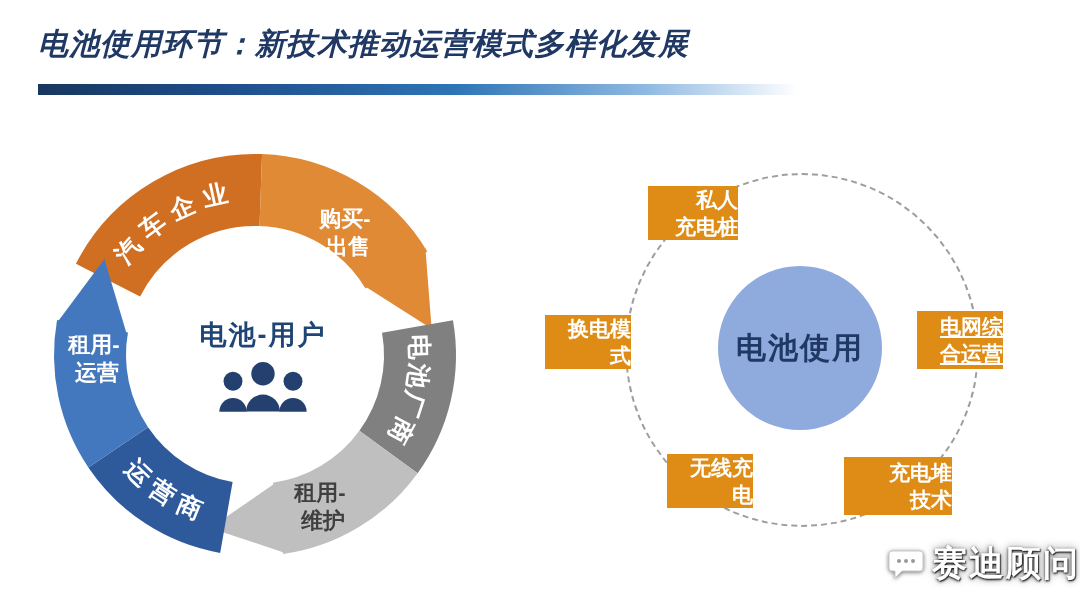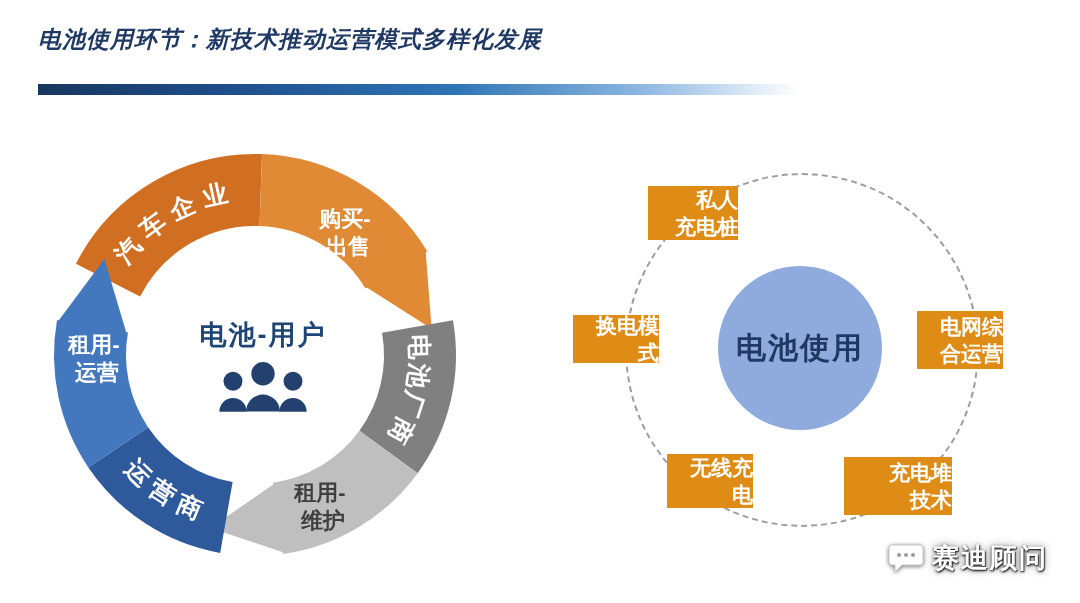--- a/index.html
+++ b/index.html
@@ -2,21 +2,21 @@
 <html><head>
 <meta charset="utf-8">
 <style>
   html,body { margin:0; padding:0; background:#ffffff; }
   .slide {
     position:relative; width:1080px; height:603px; background:#ffffff;
     overflow:hidden; font-family:"Liberation Sans","DejaVu Sans",sans-serif;
   }
   
   .page-title {
-    position:absolute; left:38px; top:24px; font-size:23px; font-weight:bold;
+    position:absolute; left:38px; top:24px; font-size:30px; font-weight:bold;
     font-style:italic; color:#1F3864; letter-spacing:1px; white-space:nowrap;
   }
   .title-bar {
     position:absolute; left:38px; top:84px; width:760px; height:11px;
     background:linear-gradient(90deg,#17375E 0%,#1F4E8C 25%,#2E75B6 55%,#8FB9E2 80%,rgba(222,235,247,0) 100%);
   }
   
   .cycle-svg { position:absolute; left:20px; top:120px; width:480px; height:470px; }
   .arc { fill:none; stroke-width:72; }
   .arc-label { font-size:25px; font-weight:bold; fill:#ffffff; }
@@ -33,30 +33,30 @@
     align-items:center; justify-content:center; color:#1F3864;
     font-size:30px; font-weight:bold; line-height:1.2; letter-spacing:2px;
   }
   .hub-node {
     position:absolute; background:#DE8C15; color:#ffffff; font-weight:bold;
     font-size:21px; line-height:1.3; display:flex; flex-direction:column;
     align-items:flex-end; justify-content:center; text-align:center;
   }
   .node-1 { left:648px; top:186px; width:90px; height:54px; }
   .node-2 { left:851px; top:179px; width:92px; height:54px; }
-  .node-3 { left:573px; top:315px; width:86px; height:48px; }
-  .node-4 { left:917px; top:311px; width:86px; height:58px; }
+  .node-3 { left:545px; top:315px; width:86px; height:54px; }
+  .node-4 { left:917px; top:311px; width:86px; height:58px;text-decoration:underline; }
   .node-5 { left:667px; top:454px; width:86px; height:54px; }
   .node-6 { left:844px; top:457px; width:90px; height:58px;padding-left:18px; }
   
   .watermark {
     position:absolute; left:888px; top:540px; display:flex; align-items:center; gap:8px;
   }
   .watermark-text {
-    font-size:27px; font-weight:bold; color:#ffffff; letter-spacing:2px;
+    font-size:35px; font-weight:bold; color:#ffffff; letter-spacing:2px;
     text-shadow:0 1px 3px rgba(0,0,0,.85), 0 0 8px rgba(0,0,0,.45), 1px 1px 1px rgba(0,0,0,.6);
   }
   .bubble-icon { filter:drop-shadow(0 1px 2px rgba(0,0,0,.55)); }
 </style>
 </head>
 <body>
 
 <div class="slide">
 
   <div class="page-title">电池使用环节：新技术推动运营模式多样化发展</div>

